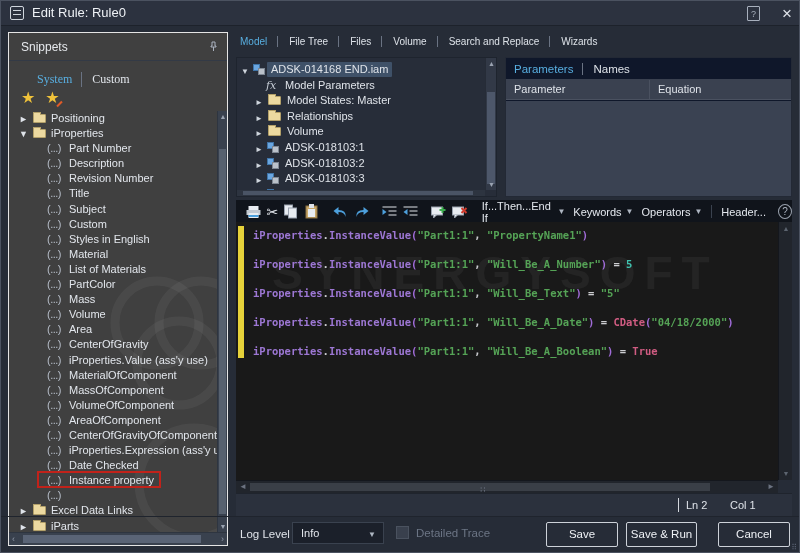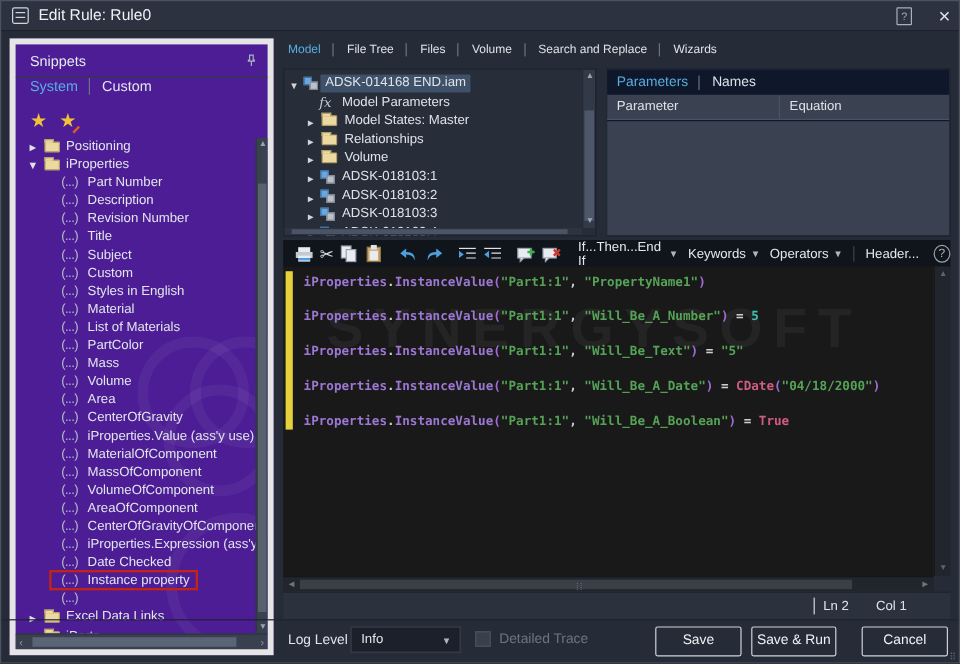--- a/index.html
+++ b/index.html
@@ -15,24 +15,24 @@
   .titlebar { position:absolute; left:0; top:0; width:800px; height:26px; background:#2c323f; border-bottom:1px solid #1d222b; display:flex; align-items:center; }
   .title-icon { width:14px; height:14px; margin:0 8px 0 10px; border:1px solid #cfd5dd; border-radius:2px; position:relative; }
   .title-icon::before, .title-icon::after { content:""; position:absolute; left:2px; right:2px; height:1px; background:#cfd5dd; }
   .title-icon::before { top:3px; } .title-icon::after { top:7px; }
   .title-text { font-size:13px; color:#eef1f5; }
   .titlebar-btns { position:absolute; right:8px; top:0; height:26px; display:flex; align-items:center; gap:22px; }
   .help-icon { width:13px; height:15px; border:1px solid #a8b0bd; border-radius:1px; color:#a8b0bd; font-size:9px; text-align:center; line-height:14px; }
   .close-icon { color:#dfe3e9; font-size:17px; line-height:17px; cursor:default; }
 
   
-  .sidebar { position:absolute; left:8px; top:32px; width:220px; height:514px; background:#4c1d95; border:5px solid #e5e5e5; overflow:hidden; }
+  .sidebar { position:absolute; left:8px; top:32px; width:220px; height:514px; background:#404040; border:1px solid #e5e5e5; overflow:hidden; }
   .sb-header { height:28px; border-bottom:1px solid #333a46; display:flex; align-items:center; padding:0 8px 0 12px; }
   .sb-title { font-size:12px; color:#e6e9ed; flex:1; }
-  .sb-tabs { height:26px; display:flex; align-items:flex-start; padding-left:12px; font-size:12px; }
+  .sb-tabs { height:26px; display:flex; align-items:flex-end; padding-left:28px; font-size:12px;font-family:Liberation Serif, serif; }
   .sb-tab { cursor:default; }
   .sb-tab.active { color:#58aee0; }
   .sb-tab + .sb-tab { margin-left:9px; padding-left:10px; border-left:1px solid #6a7383; }
   .sb-stars { height:22px; display:flex; align-items:center; gap:10px; padding-left:12px; }
   .star { color:#f0c23a; font-size:16px; line-height:16px; position:relative; }
   .star-edit::after { content:""; position:absolute; right:-3px; bottom:1px; width:7px; height:2px; background:#e05a28; transform:rotate(-45deg); }
   .sb-list { position:absolute; left:0; top:78px; right:10px; bottom:13px; overflow:hidden; }
   .sb-row { position:relative; height:15.1px; white-space:nowrap; color:#e2e6ec; font-size:11px; line-height:15px; }
   .sb-row .tri { position:absolute; left:10px; top:1px; font-size:9px; color:#dfe3e9; }
   .sb-row .folder { position:absolute; left:24px; top:3px; }

